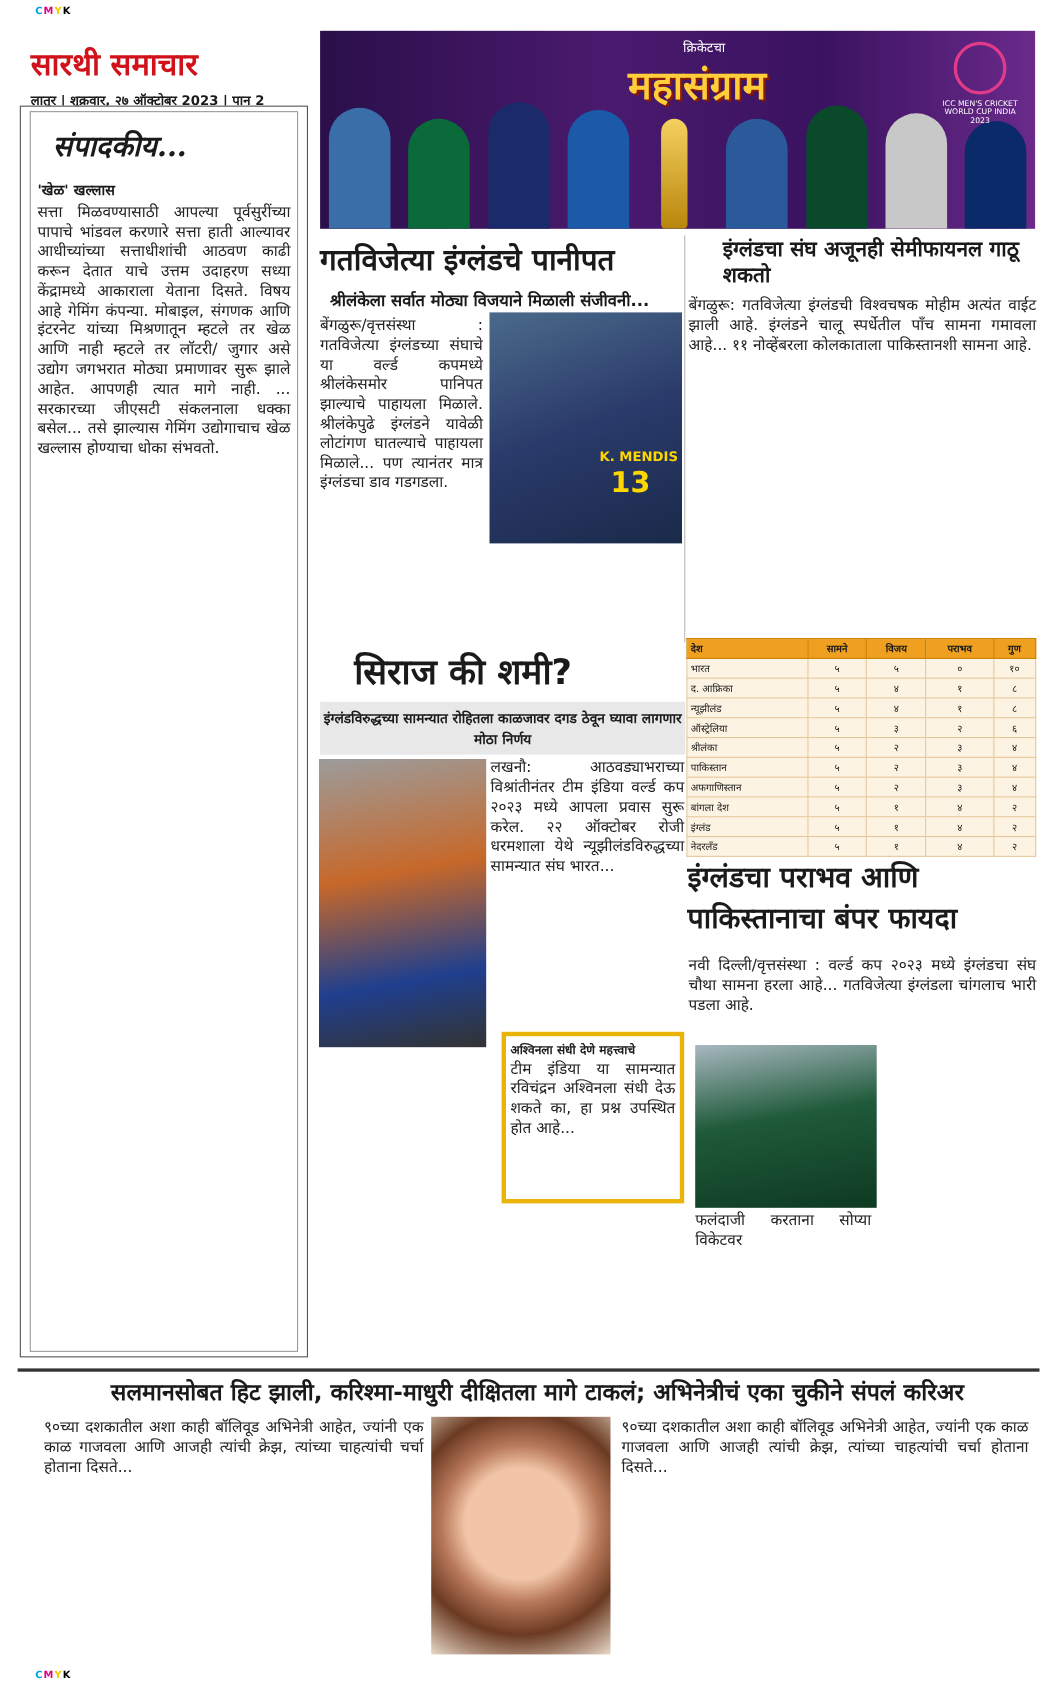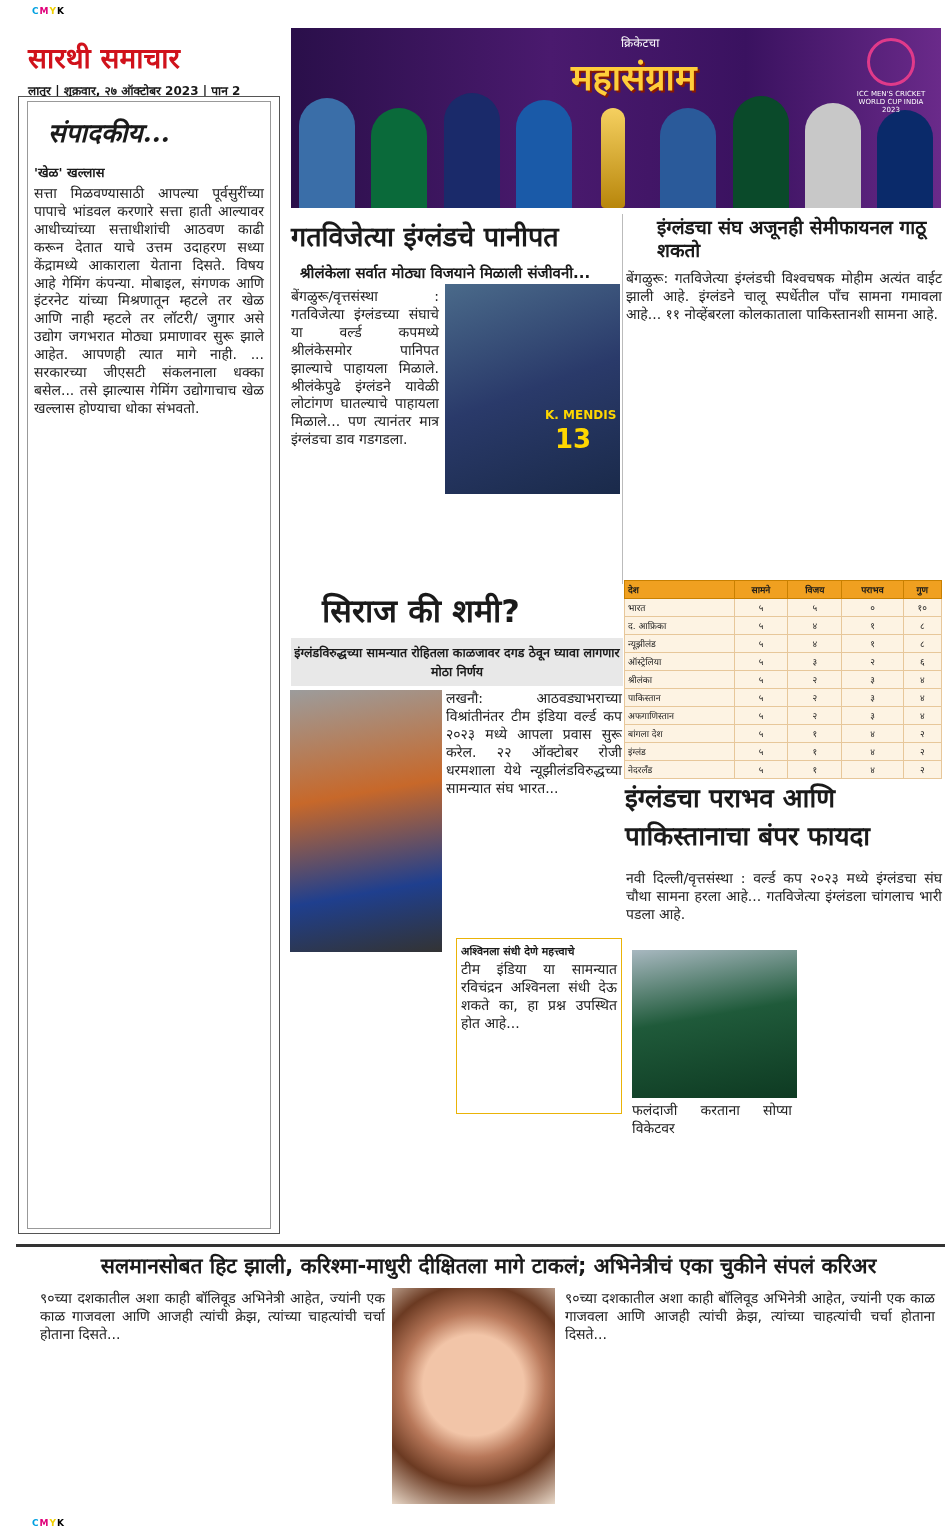--- a/index.html
+++ b/index.html
@@ -33,21 +33,21 @@
   .siraj-box { position: absolute; left: 291px; top: 638px; width: 332px; height: 48px; background: #e8e8e8; text-align: center; font-size: 12.5px; font-weight: bold; padding-top: 6px; line-height: 1.5; }
   table.pts { position: absolute; left: 624px; top: 580px; width: 318px; border-collapse: collapse; font-size: 9px; }
   table.pts th { background: #f0a020; color: #1a1a1a; padding: 2px 3px; text-align: left; font-weight: bold; border: 1px solid #c98000; }
   table.pts td { padding: 2px 3px; border: 1px solid #e7c79a; background: #fdf3e3; }
   table.pts td.num, table.pts th.num { text-align: center; }
   .eng-h { position: absolute; left: 625px; top: 780px; width: 318px; font-size: 26px; font-weight: bold; line-height: 1.45; }
   .photo-md { left: 290px; top: 690px; width: 152px; height: 262px; background: linear-gradient(170deg,#9c9c9c,#c7682a 40%,#1f3f8e 75%,#333); }
   .photo-pak { left: 632px; top: 950px; width: 165px; height: 148px; background: linear-gradient(170deg,#a8b8c0,#1f5a3a 45%,#0e3a22); }
   .bot-h { position: absolute; left: 16px; top: 1244px; width: 945px; text-align: center; font-size: 21px; font-weight: bold; border-top: 3px solid #333; padding-top: 4px; }
   .photo-mm { left: 392px; top: 1288px; width: 163px; height: 216px; background: radial-gradient(circle at 50% 45%,#f2c5a8 0 35%,#b8785a 50%,#6b3a22 70%,#e8d8c8); }
-  .box-ashwin { position: absolute; left: 456px; top: 938px; width: 166px; height: 176px; border: 1px solid #eab308; padding: 4px; }
+  .box-ashwin { position: absolute; left: 456px; top: 938px; width: 166px; height: 156px; border: 4px solid #eab308; padding: 4px; }
   .box-ashwin .t { font-size: 11px; font-weight: bold; margin-bottom: 3px; }
   .rule-v { position: absolute; width: 1px; background: #bbb; }
 </style>
 </head>
 <body>
 
 <div class="cmyk" style="top:6px">
   <span class="c">C</span><span class="m">M</span><span class="y">Y</span><span class="k">K</span>
 </div>
 

